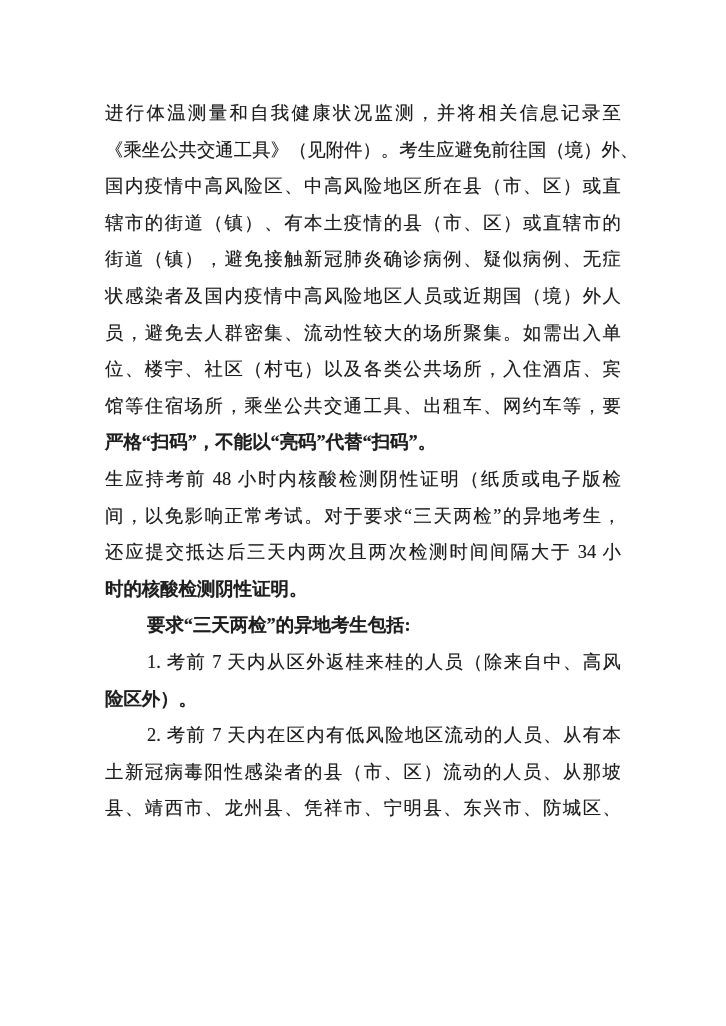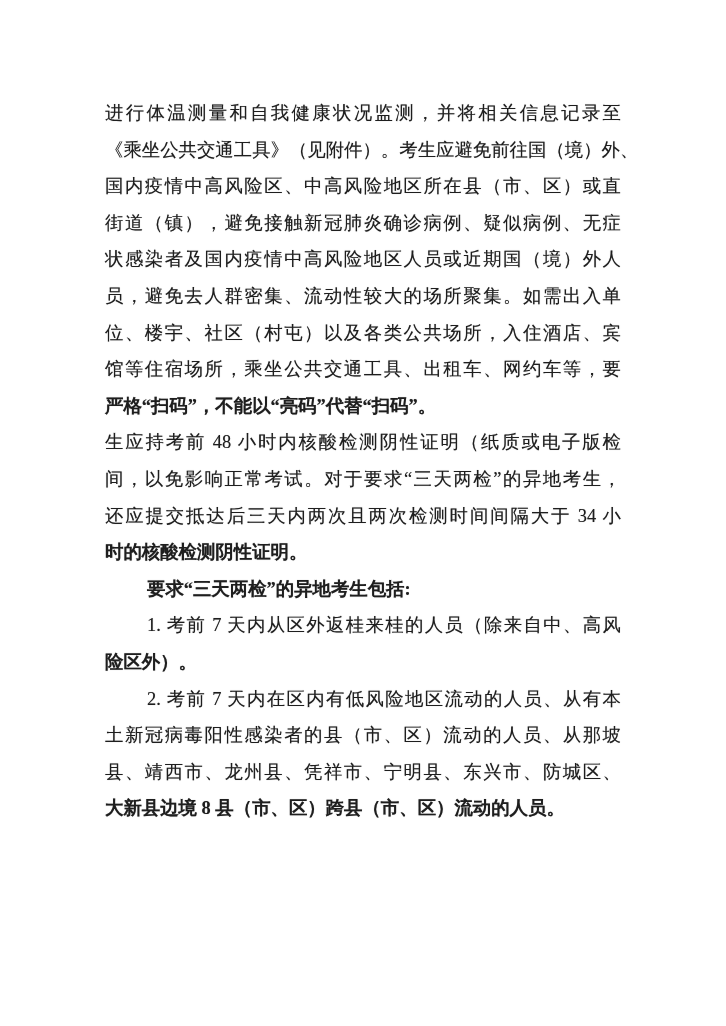--- a/index.html
+++ b/index.html
@@ -53,20 +53,21 @@
 </style>
 </head>
 <body>
 
 <div class="page">
   <div class="text-block" id="text-block">
       <div class="paragraph">
         <div class="line">进行体温测量和自我健康状况监测，并将相关信息记录至</div>
         <div class="line">《乘坐公共交通工具》（见附件）。考生应避免前往国（境）外、</div>
         <div class="line">国内疫情中高风险区、中高风险地区所在县（市、区）或直</div>
+        <div class="line">辖市的街道（镇）、有本土疫情的县（市、区）或直辖市的</div>
         <div class="line">街道（镇），避免接触新冠肺炎确诊病例、疑似病例、无症</div>
         <div class="line">状感染者及国内疫情中高风险地区人员或近期国（境）外人</div>
         <div class="line">员，避免去人群密集、流动性较大的场所聚集。如需出入单</div>
         <div class="line">位、楼宇、社区（村屯）以及各类公共场所，入住酒店、宾</div>
         <div class="line">馆等住宿场所，乘坐公共交通工具、出租车、网约车等，要</div>
         <div class="line para-last">严格“扫码”，不能以“亮码”代替“扫码”。</div>
       </div>
       <div class="paragraph">
         <div class="line">生应持考前 48 小时内核酸检测阴性证明（纸质或电子版检</div>
         <div class="line">间，以免影响正常考试。对于要求“三天两检”的异地考生，</div>
@@ -77,16 +78,15 @@
         <div class="line para-last indent">要求“三天两检”的异地考生包括:</div>
       </div>
       <div class="paragraph">
         <div class="line indent">1. 考前 7 天内从区外返桂来桂的人员（除来自中、高风</div>
         <div class="line para-last">险区外）。</div>
       </div>
       <div class="paragraph">
         <div class="line indent">2. 考前 7 天内在区内有低风险地区流动的人员、从有本</div>
         <div class="line">土新冠病毒阳性感染者的县（市、区）流动的人员、从那坡</div>
         <div class="line">县、靖西市、龙州县、凭祥市、宁明县、东兴市、防城区、</div>
-        <div class="line para-last">大新县边境 8 县（市、区）跨县（市、区）流动的人员。</div>
       </div>
     </div>
 </div>
 
 </body></html>

